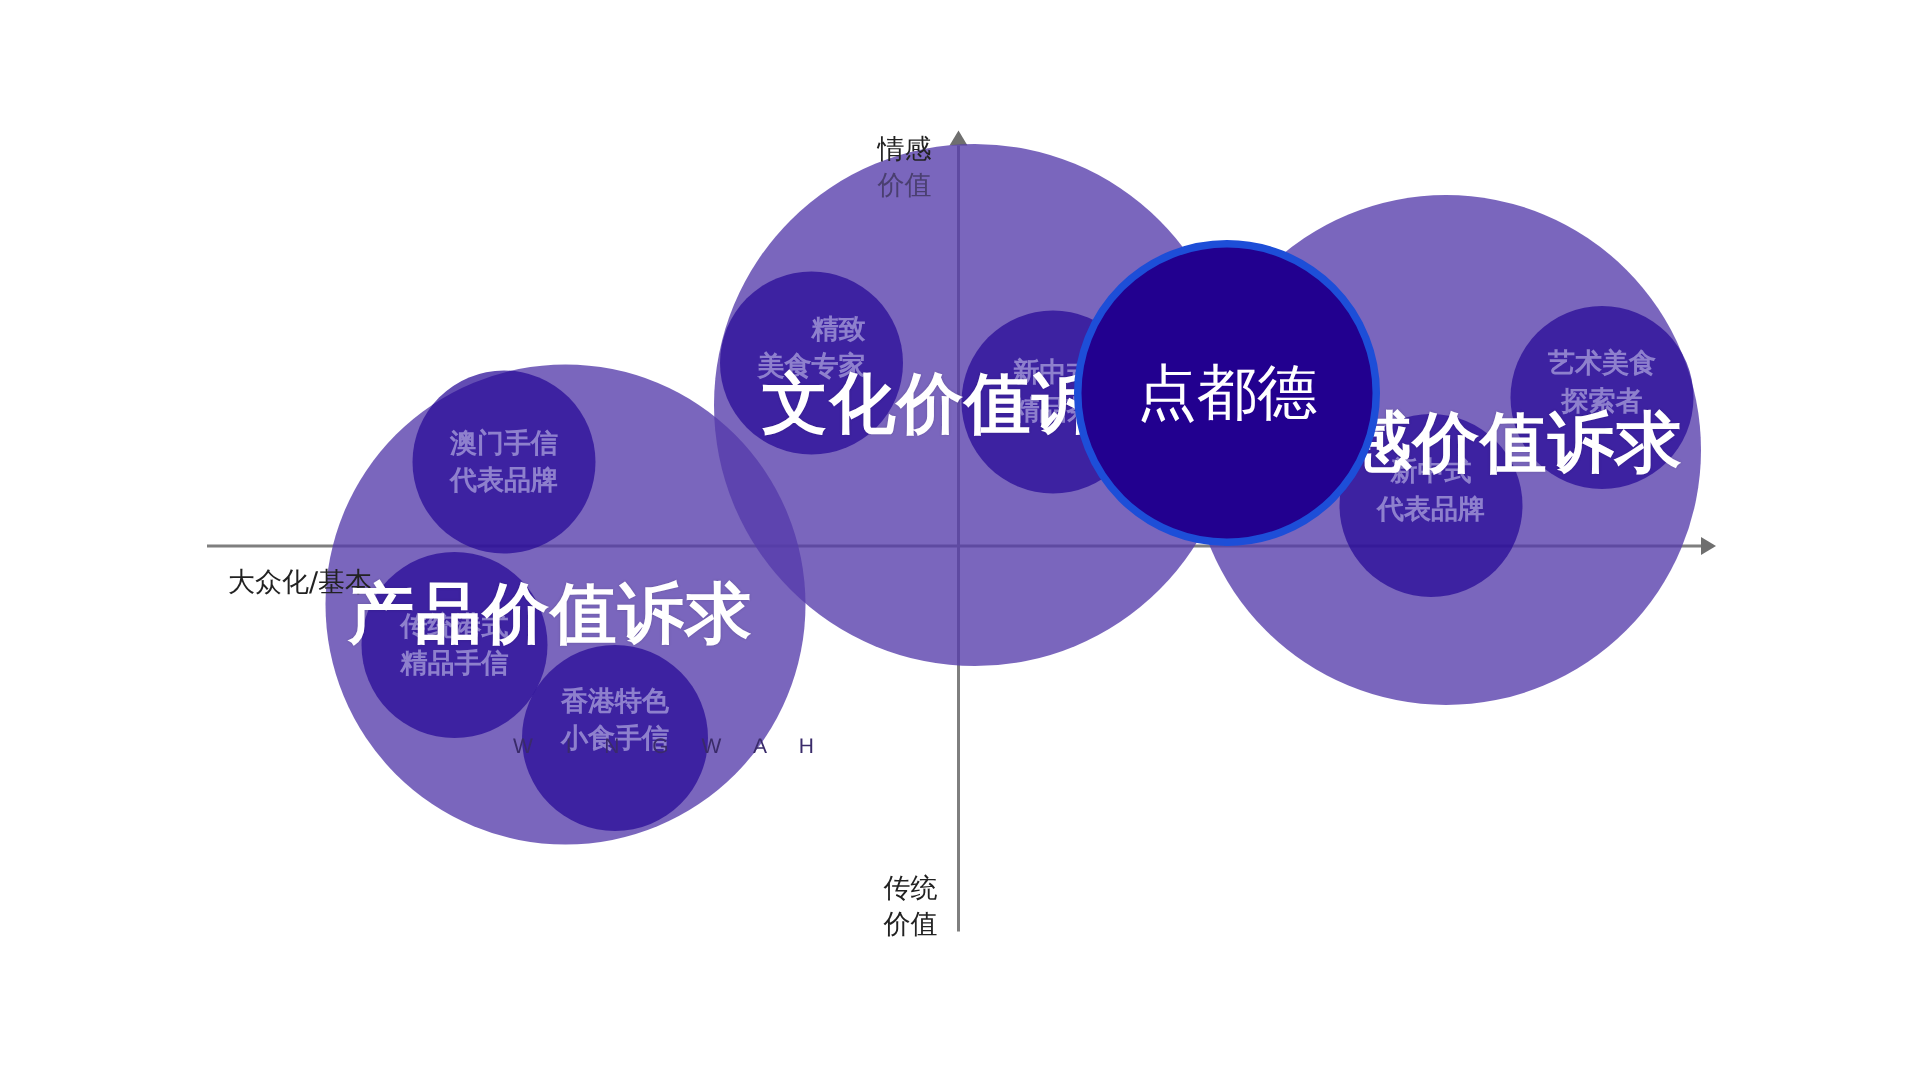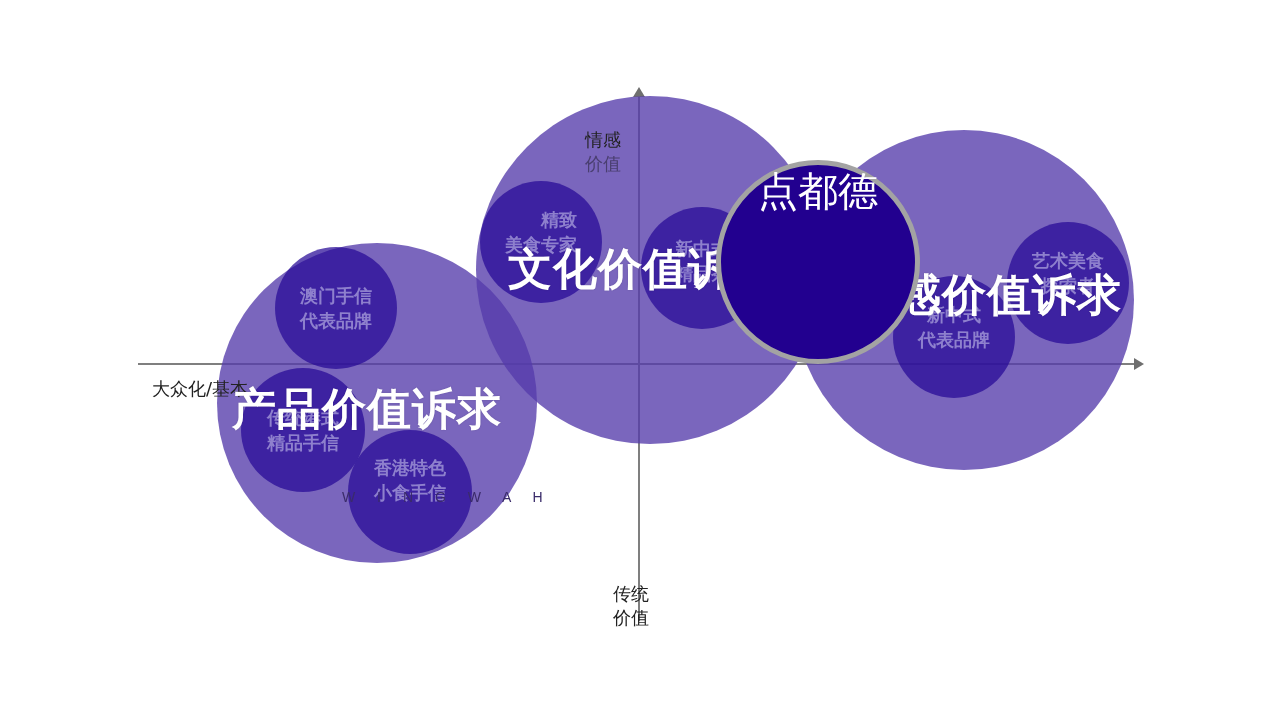--- a/index.html
+++ b/index.html
@@ -12,43 +12,43 @@
   .axis-v-arrow { position:absolute; left:633px; top:87px; width:0; height:0;
     border-left:6px solid transparent; border-right:6px solid transparent; border-bottom:10px solid #6f6f6f; }
   .axis-label { position:absolute; font-size:18px; line-height:24px; color:#222; text-align:center;
     font-family:"DejaVu Sans","Liberation Sans",sans-serif; }
   .circle { position:absolute; border-radius:50%; }
   .big { background:rgba(84,59,170,0.78); }
   .small { background:rgba(38,8,150,0.72); display:flex; align-items:center; justify-content:center;
     text-align:center; color:rgba(170,160,220,0.75); font-size:18px; line-height:25px; font-weight:bold; }
   .big-label { position:absolute; color:#ffffff; font-size:44px; font-weight:bold; white-space:nowrap; letter-spacing:1px;
     text-shadow:0 0 2px rgba(0,0,0,0.15); }
-  .center { position:absolute; border-radius:50%; background:#22008f; border:5px solid #a3a3a3;
-    display:flex; align-items:flex-start; justify-content:center; text-align:center; color:#fff;
+  .center { position:absolute; border-radius:50%; background:#22008f; border:5px solid #1d4ed8;
+    display:flex; align-items:center; justify-content:center; text-align:center; color:#fff;
     font-size:40px; line-height:52px; box-sizing:border-box; }
   .wordmark { position:absolute; font-size:14px; letter-spacing:9px; color:#3a2b6a;
     font-family:Liberation Sans, sans-serif; }
 </style>
 </head>
 <body>
 
 <div class="axis-h"></div>
 <div class="axis-h-arrow"></div>
 <div class="axis-v"></div>
 <div class="axis-v-arrow"></div>
 
 <div class="circle big" style="left:217px;top:243px;width:320px;height:320px;"></div>
 <div class="circle big" style="left:476px;top:96px;width:348px;height:348px;"></div>
 <div class="circle big" style="left:794px;top:130px;width:340px;height:340px;"></div>
 
-<div class="axis-label" style="left:580px;top:88px;width:46px;margin-top:40px;">
+<div class="axis-label" style="left:580px;top:88px;width:46px;">
   <div>情感</div>
   <div style="color:#4a3f70;">价值</div>
 </div>
-<div class="axis-label" style="left:608px;top:582px;width:46px;">
+<div class="axis-label" style="left:584px;top:582px;width:46px;font-family:Liberation Mono, monospace;">
   <div>传统</div>
   <div>价值</div>
 </div>
 <div class="axis-label" style="left:152px;top:377px;">大众化/基本</div>
 
 <div class="circle small" style="left:275px;top:247px;width:122px;height:122px;align-items:center;">
   <div>
       <div>澳门手信</div>
       <div>代表品牌</div>
     </div>
@@ -79,21 +79,21 @@
       <div>精品茶</div>
     </div>
 </div>
 
 <div class="circle small" style="left:893px;top:276px;width:122px;height:122px;">
   <div style="margin-top:-20px;">
       <div>新中式</div>
       <div>代表品牌</div>
     </div>
 </div>
-<div class="circle small" style="left:1007px;top:222px;width:122px;height:122px;">
+<div class="circle small" style="left:1007px;top:204px;width:122px;height:122px;">
   <div style="margin-top:-20px;">
       <div>艺术美食</div>
       <div>探索者</div>
     </div>
 </div>
 
 <div class="big-label" style="left:232px;top:380px;">产品价值诉求</div>
 <div class="big-label" style="left:508px;top:240px;">文化价值诉求</div>
 <div class="big-label" style="left:852px;top:266px;">情感价值诉求</div>
 

